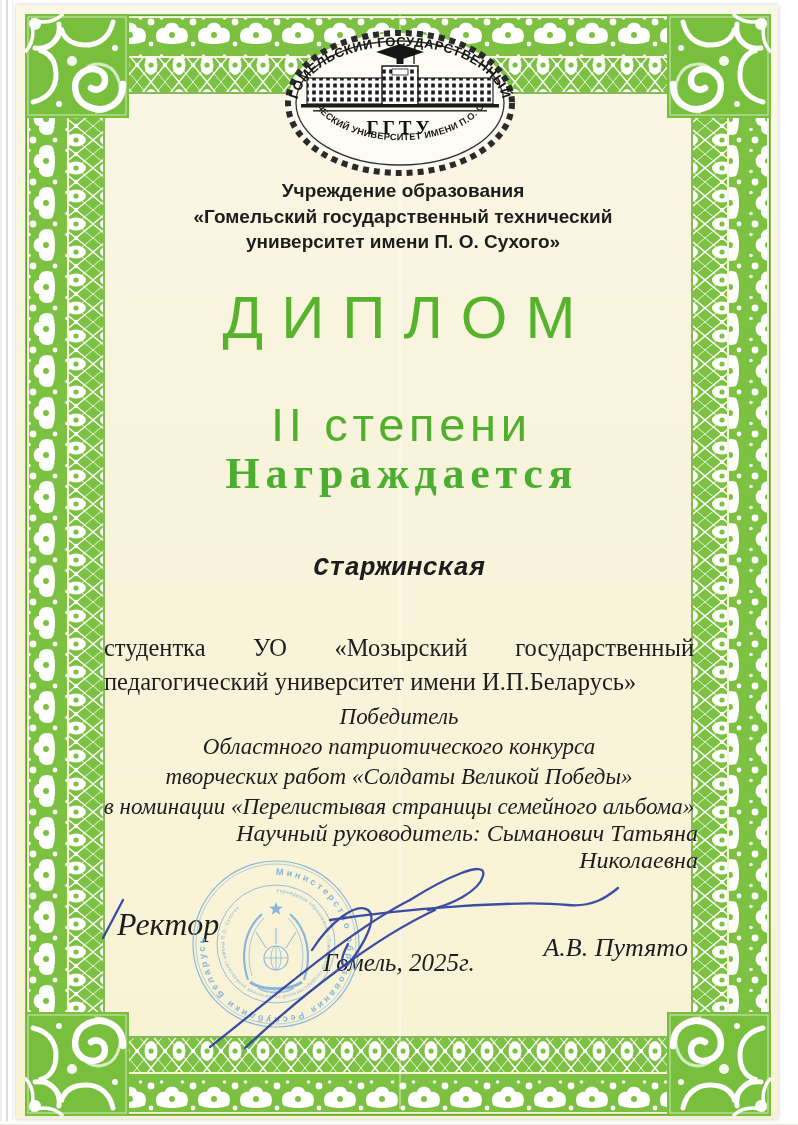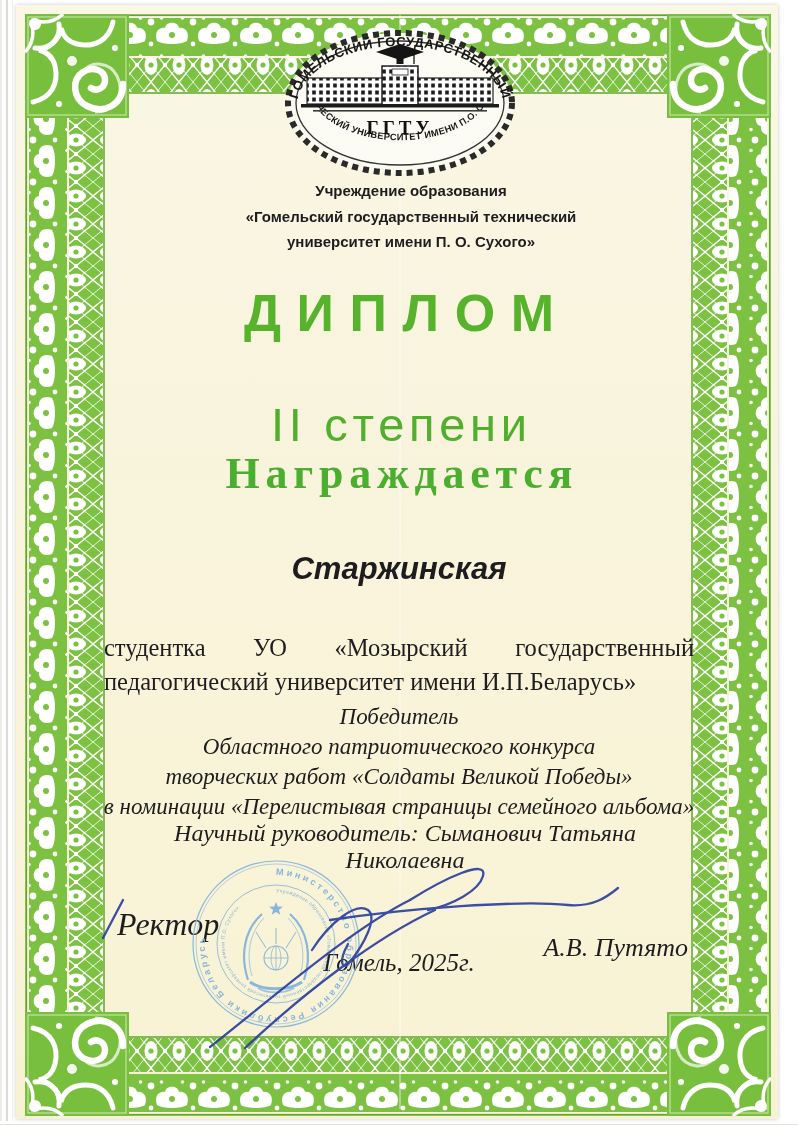--- a/index.html
+++ b/index.html
@@ -16,40 +16,40 @@
   .paper{
     position:absolute;left:16px;top:5px;width:762px;height:1114px;
     background:linear-gradient(180deg,#faf7e6 0%,#f8f4dd 35%,#f9f3d7 75%,#f8f2d5 100%);
     box-shadow:0 0 4px rgba(0,0,0,.22);
   }
   .fold-line{position:absolute;left:383px;top:10px;bottom:10px;width:2px;
     background:rgba(255,255,255,.38);}
   .frame{position:absolute;left:9px;top:9px;}
   .emblem{position:absolute;left:267px;top:21px;width:234px;height:154px;}
   .content{position:absolute;left:84px;top:0;width:598px;text-align:center;color:#1d1d1f;}
-  .institution{position:absolute;top:173px;left:12px;width:598px;
-    font-family:"Liberation Sans",sans-serif;font-weight:bold;font-size:15px;line-height:25.5px;}
+  .institution{position:absolute;top:173px;left:4px;width:598px;
+    font-family:"Liberation Sans",sans-serif;font-weight:bold;font-size:19px;line-height:25.5px;}
   .diploma-title{position:absolute;top:278px;left:0;width:598px;
-    font-family:"Liberation Sans",sans-serif;font-size:52px;font-weight:700;
+    font-family:"Liberation Sans",sans-serif;font-size:60px;font-weight:400;
     letter-spacing:.30em;text-indent:.30em;color:#57b22c;}
   .degree{position:absolute;top:392px;left:0;width:598px;
     font-family:"Liberation Sans",sans-serif;font-size:47px;
     letter-spacing:.10em;text-indent:.10em;color:#50b02e;}
   .award-verb{position:absolute;top:443px;left:0;width:598px;
     font-family:"Liberation Serif",serif;font-weight:bold;font-size:44px;
     letter-spacing:.13em;text-indent:.13em;color:#4cae2f;}
   .recipient{position:absolute;top:541px;left:0;width:598px;
-    font-family:Liberation Sans, sans-serif;font-weight:bold;font-style:italic;
-    font-size:31px;line-height:45px;}
+    font-family:Liberation Mono, monospace;font-weight:bold;font-style:italic;
+    font-size:26px;line-height:45px;}
   .affiliation{position:absolute;top:626px;left:4px;width:590px;
     font-size:24.5px;line-height:34px;text-align:left;}
   .affiliation .just{text-align:justify;text-align-last:justify;}
   .achievement{position:absolute;top:697px;left:0;width:598px;
     font-style:italic;font-size:23px;line-height:30px;text-align:center;}
-  .supervisor{position:absolute;top:815px;left:12px;width:586px;text-align:center;
+  .supervisor{position:absolute;top:815px;left:12px;width:586px;text-align:right;
     font-style:italic;font-size:24px;}
   .rector-label{position:absolute;top:901px;left:17px;font-style:italic;font-size:32px;text-align:left;}
   .rector-name{position:absolute;top:904px;right:10px;font-style:italic;font-size:26px;text-align:right;margin-top:24px;}
   .place-date{position:absolute;top:944px;left:0;width:598px;font-style:italic;font-size:25px;}
   .stamp{position:absolute;left:172px;top:853px;width:176px;height:172px;opacity:.95;}
   .signature{position:absolute;left:74px;top:845px;width:560px;height:205px;}
 </style>
 </head>
 <body>
 

